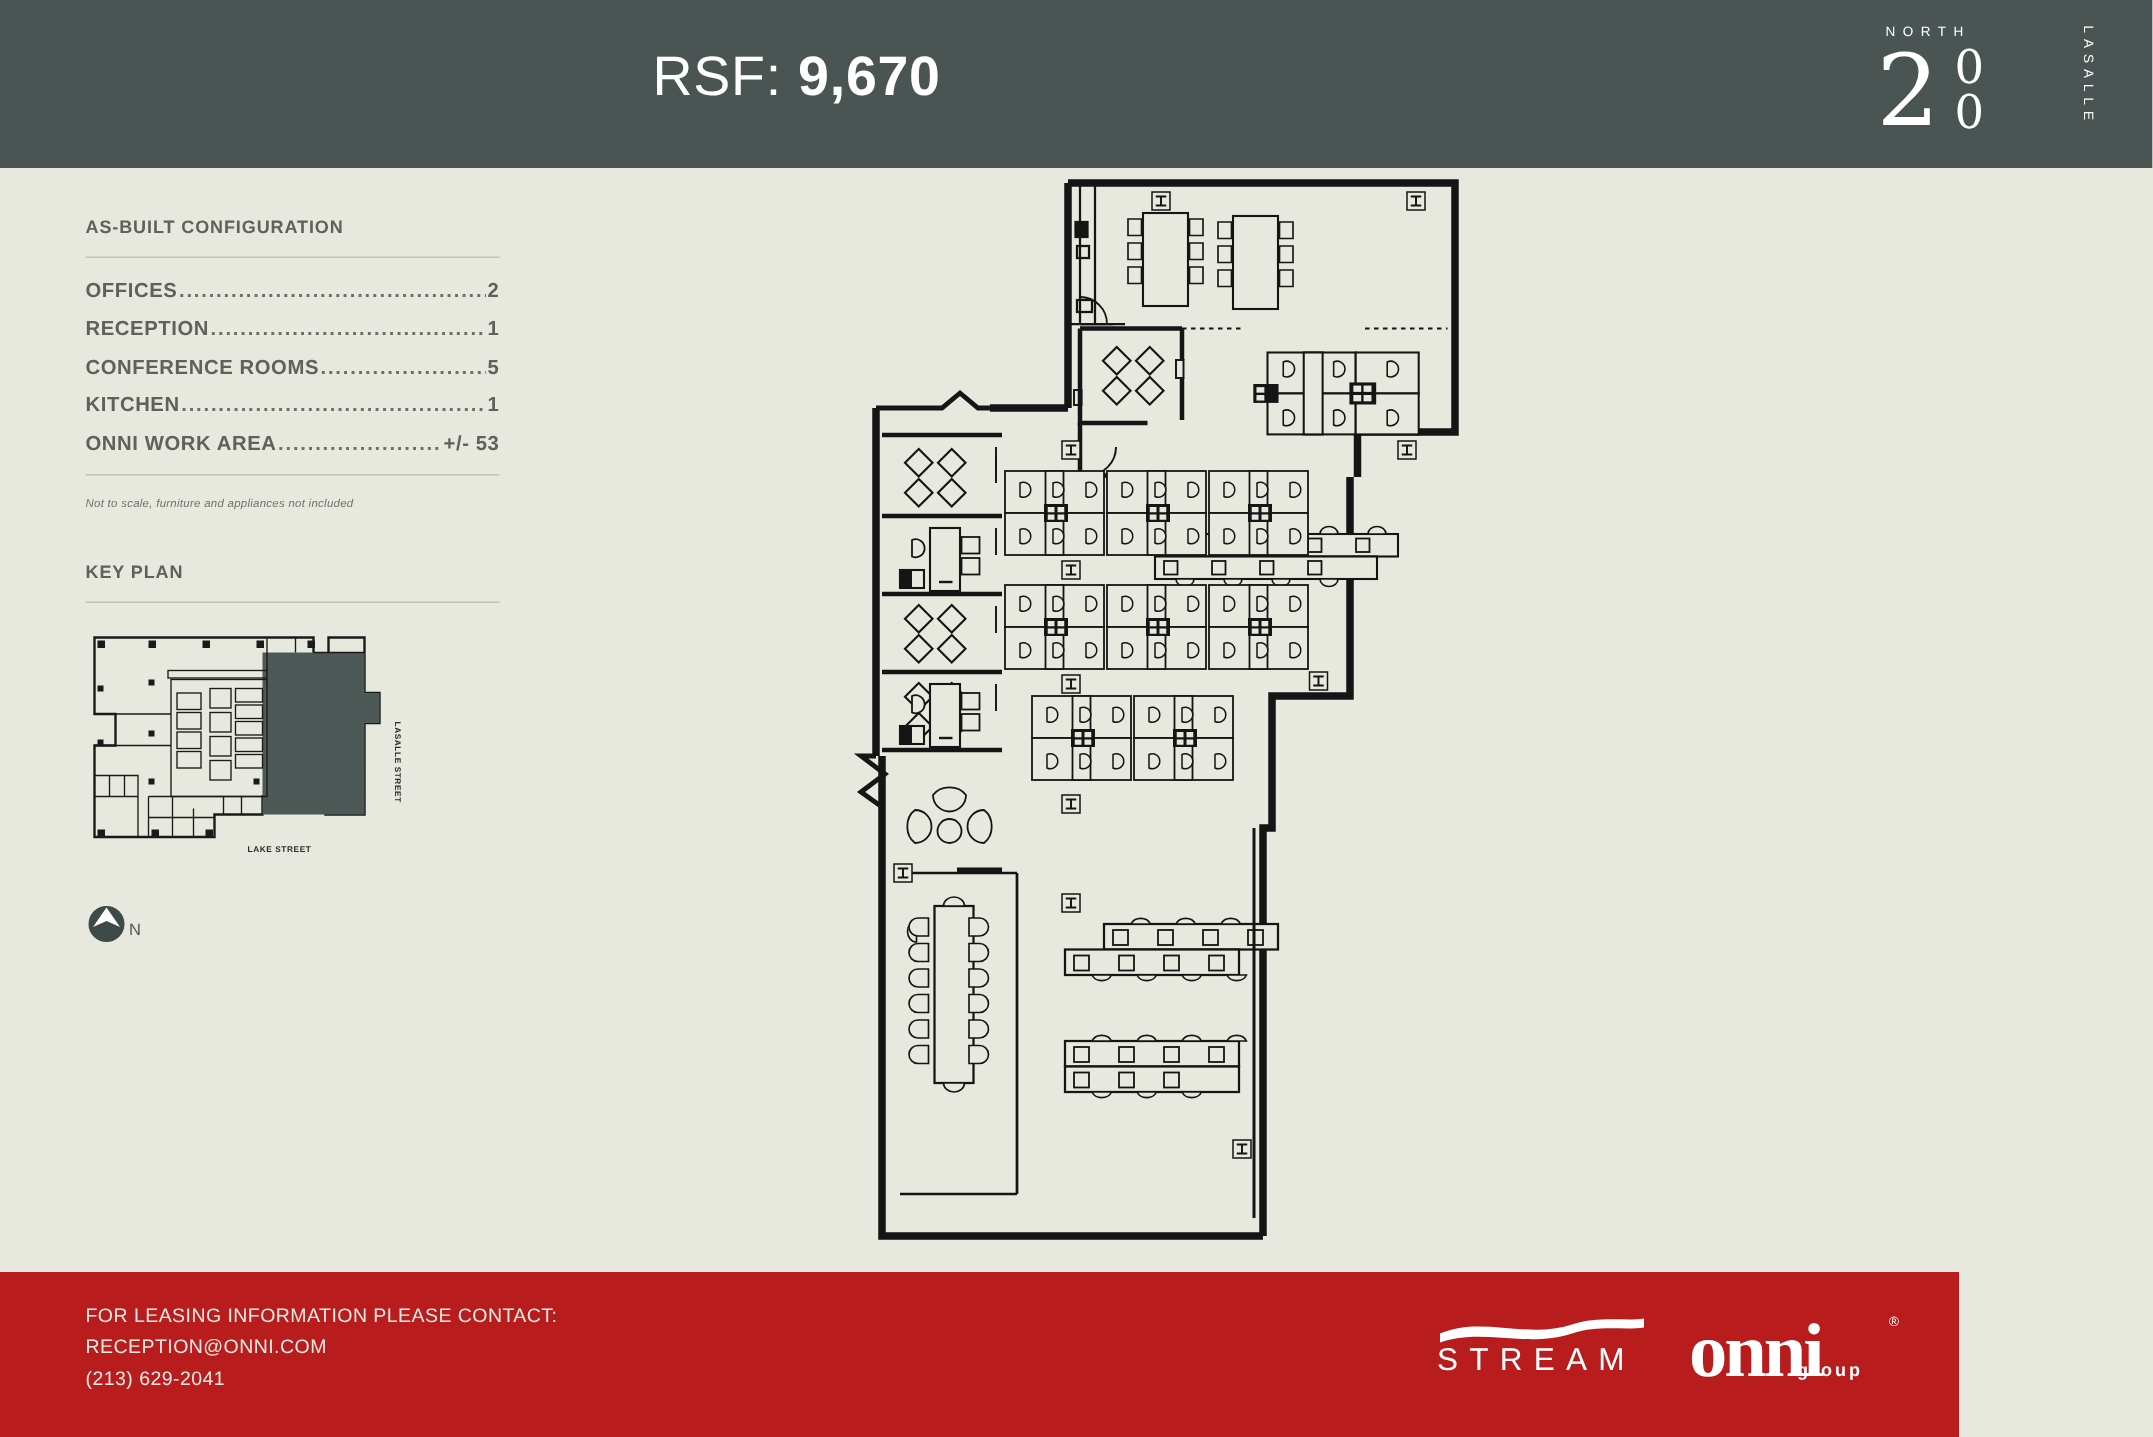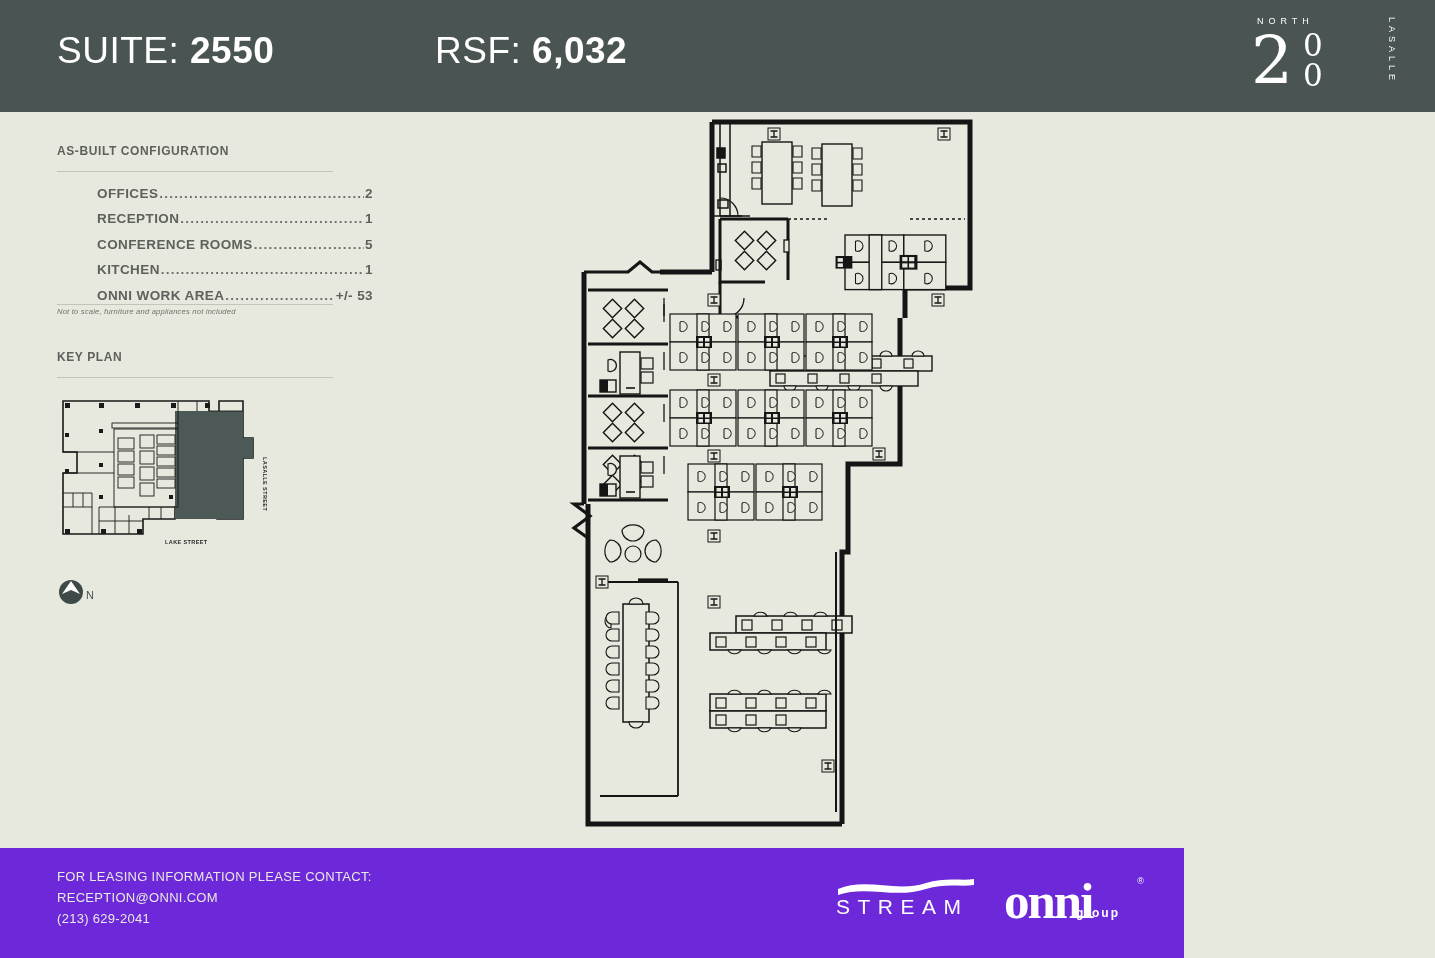--- a/index.html
+++ b/index.html
@@ -55,54 +55,54 @@
     font-family: "DejaVu Serif", serif;
   }
 
   
   .panel { position: absolute; left: 57px; top: 144px; width: 300px; }
   .panel h2 {
     font-size: 12px; font-weight: 700; letter-spacing: 0.6px;
     color: #5d625c; margin-bottom: 13px;
   }
   .rule { height: 1px; background: #c2c4b6; width: 276px; }
-  .cfg-list { margin-top: 3px; margin-left: 40px; }
+  .cfg-list { margin-top: 3px; }
   .cfg-row {
     display: flex; align-items: baseline;
     font-size: 13.5px; font-weight: 700; letter-spacing: 0.4px;
     color: #5d625c; padding: 10.5px 0 0 0; width: 276px;
   }
   .cfg-label { white-space: nowrap; }
   .cfg-dots {
     flex: 1; overflow: hidden; white-space: nowrap;
     letter-spacing: 1.2px; font-weight: 700; color: #6a6f68;
     margin: 0 1px;
   }
   .cfg-val { white-space: nowrap; }
   .cfg-note {
-    margin-top: 1px; padding-top: 2px; width: 276px;
+    margin-top: 13px; padding-top: 14px; width: 276px;
     border-top: 1px solid #c2c4b6;
     font-size: 7.6px; font-style: italic; color: #6e736b; letter-spacing: 0.2px;
   }
   .keyplan-head { margin-top: 34px; }
 
   
   .keyplan-box { position: relative; margin-top: 17px; width: 245px; height: 175px; }
   .keyplan-svg { display: block; }
   .compass { position: relative; margin-top: 6px; width: 50px; height: 34px; }
 
   
   .floorplan {
     position: absolute; left: 560px; top: 112px; width: 430px; height: 730px;
   }
 
   
   .footer {
-    position: absolute; left: 0; bottom: 0; width: 1184px; height: 110px;
-    background: #6d28d9;
+    position: absolute; left: 0; bottom: 0; width: 1306px; height: 110px;
+    background: #b91c1c;
     padding-left: 28px;
   }
   .footer-contact {
     position: absolute; left: 57px; top: 18px;
     color: #e8e9e2; font-size: 13px; line-height: 21px; letter-spacing: 0.3px;
   }
   .stream-logo {
     position: absolute; right: 208px; top: 27px; width: 140px; height: 46px;
   }
   .stream-word {
@@ -120,27 +120,23 @@
     color: #fff; font-size: 12px; letter-spacing: 2px; font-weight: 700;
   }
   .onni-reg { position: absolute; right: 0px; top: 2px; color: #fff; font-size: 9px; }
 </style>
 </head>
 <body>
 
 <div class="page">
 
   <div class="header">
-    <div class="header-title">
-      <span class="lbl">SUITE:</span>
-      <span>2550</span>
-    </div>
     <div class="header-rsf">
       <span class="lbl">RSF:</span>
-      <span>6,032</span>
+      <span>9,670</span>
     </div>
 
     <div class="logo">
       <div class="logo-north">NORTH</div>
       <div class="logo-lasalle">LASALLE</div>
       <div class="logo-two">2</div>
       <div class="logo-zeros">
         <span>0</span>
         <span>0</span>
       </div>

